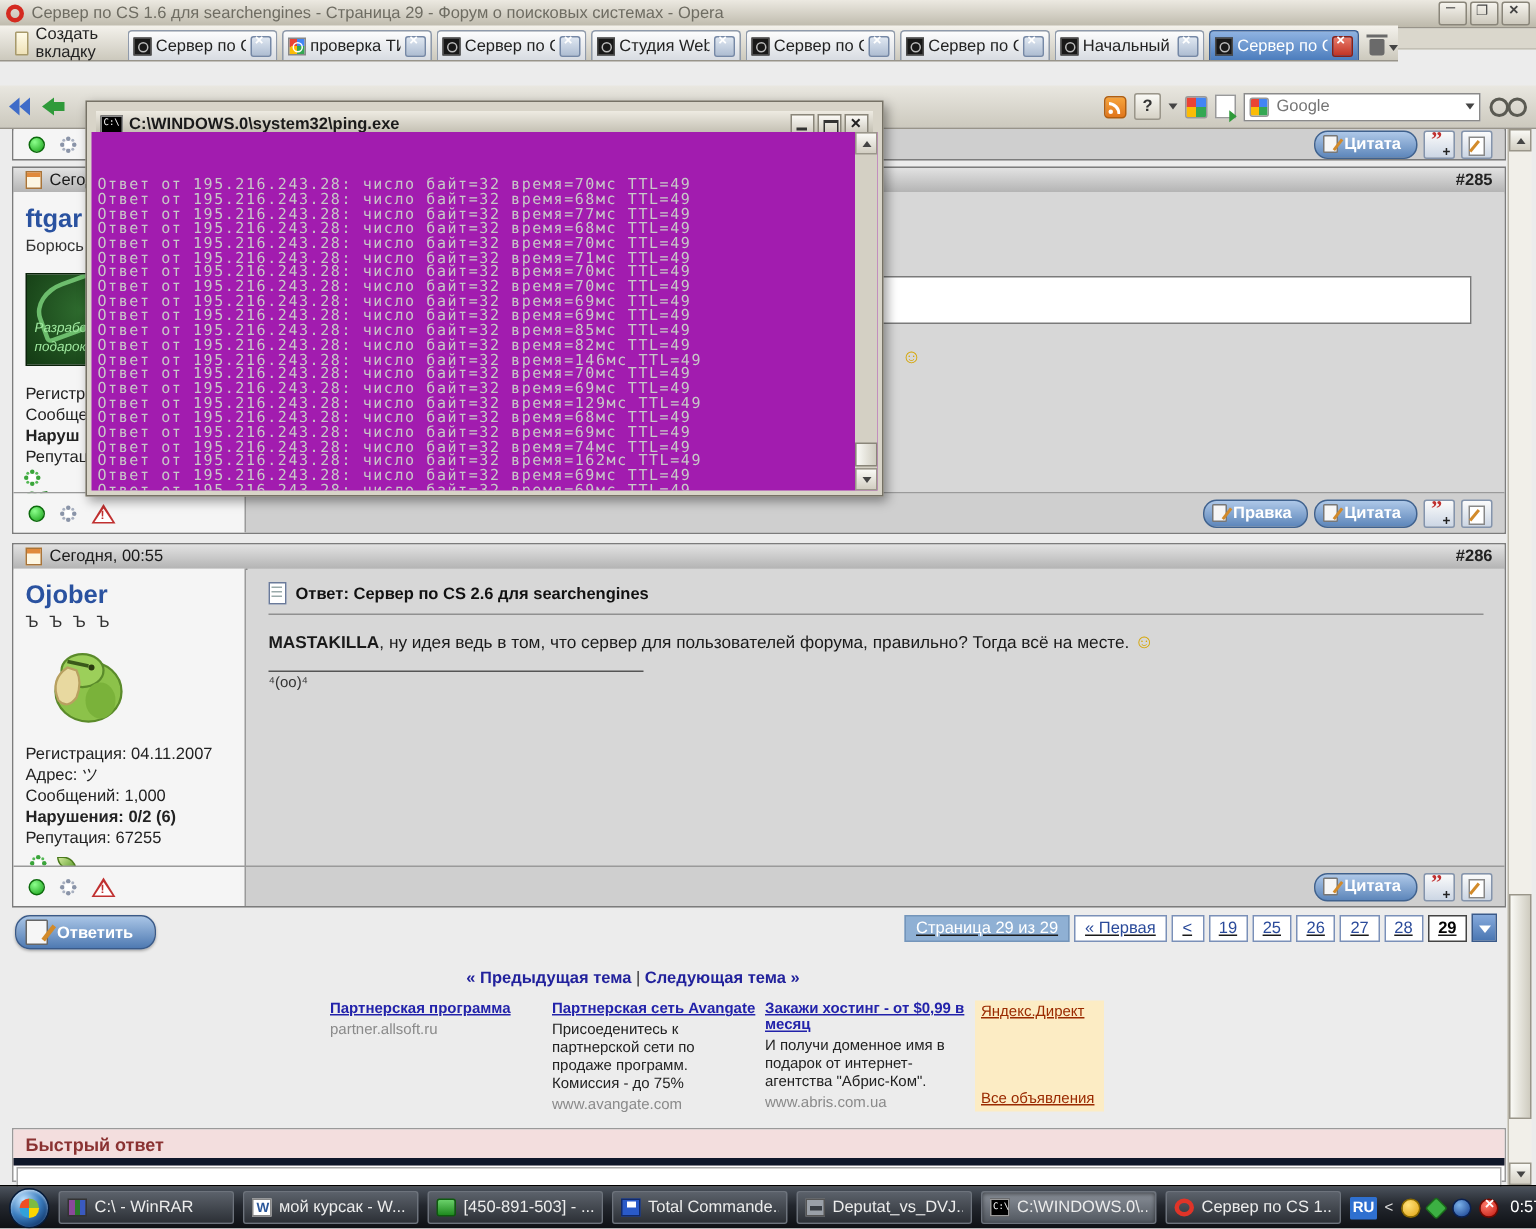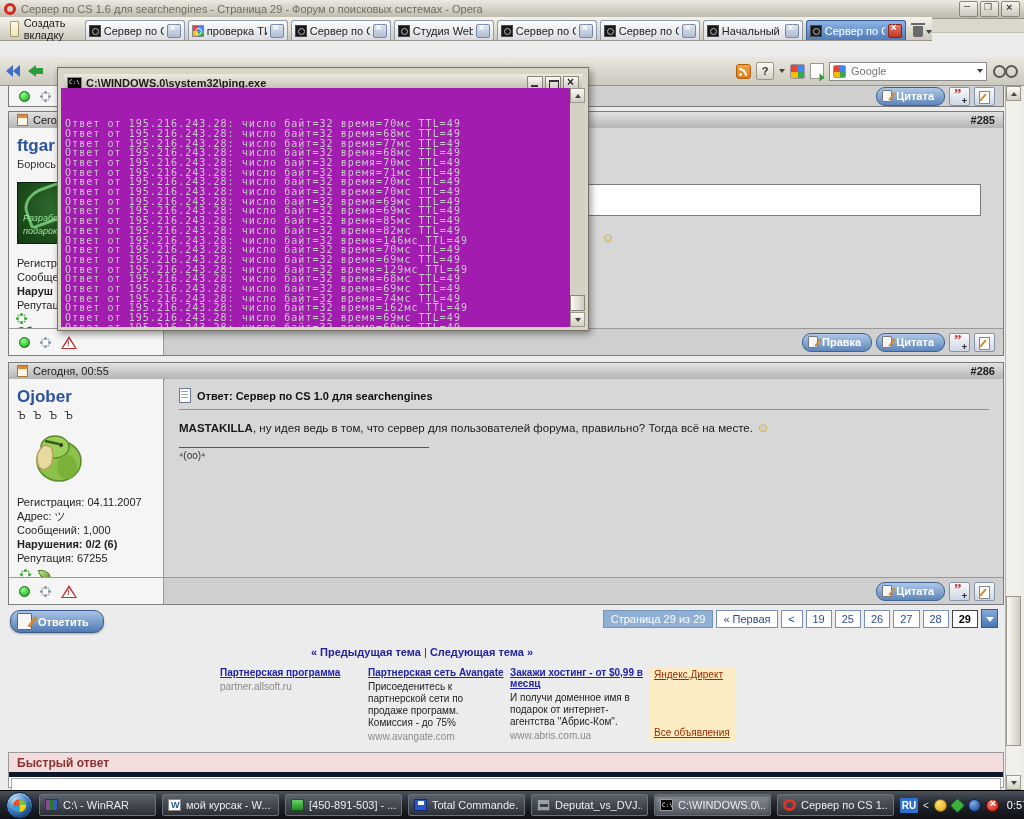--- a/index.html
+++ b/index.html
@@ -436,21 +436,21 @@
         <div style="display:flex;align-items:center;gap:6px;margin:3px 0 3px 2px;">
           <span class="flower"></span>
           <span class="leaf-icon"></span>
         </div>
         
         
       </div>
       <div class="content" style="padding:9px 14px;box-sizing:border-box;">
         <div class="post286-title">
           <span class="note-icon"></span>
-          <span>Ответ: Сервер по CS 1.0 для searchengines</span>
+          <span>Ответ: Сервер по CS 2.6 для searchengines</span>
         </div>
         <div class="hr-line"></div>
         <div style="font-size:11.5px;">
           <b>MASTAKILLA</b><span>, ну идея ведь в том, что сервер для пользователей форума, правильно? Тогда всё на месте.</span>
           <span class="smiley">☺</span>
         </div>
         <div class="sig-divider"></div>
         <div class="sig-text">⁴(оо)⁴</div>
       </div>
       <div class="strip">
@@ -468,21 +468,21 @@
           <span class="mini qreply"></span>
         </div>
       </div>
     </div>
 
     <div class="reply-btn" style="top:524px;left:10px;">
       <span class="reply-sheet"></span>
       <span>Ответить</span>
     </div>
 
-    <div class="pagination" style="top:523px;">
+    <div class="pagination" style="top:523px;text-decoration:underline;">
       <span class="pg-status">Страница 29 из 29</span>
       <span style="display:flex;gap:3px;">
 
       <span class="pg">« Первая</span>
           <span class="pg">&lt;</span>
           <span class="pg">19</span>
           <span class="pg">25</span>
           <span class="pg">26</span>
           <span class="pg">27</span>
           <span class="pg">28</span>

